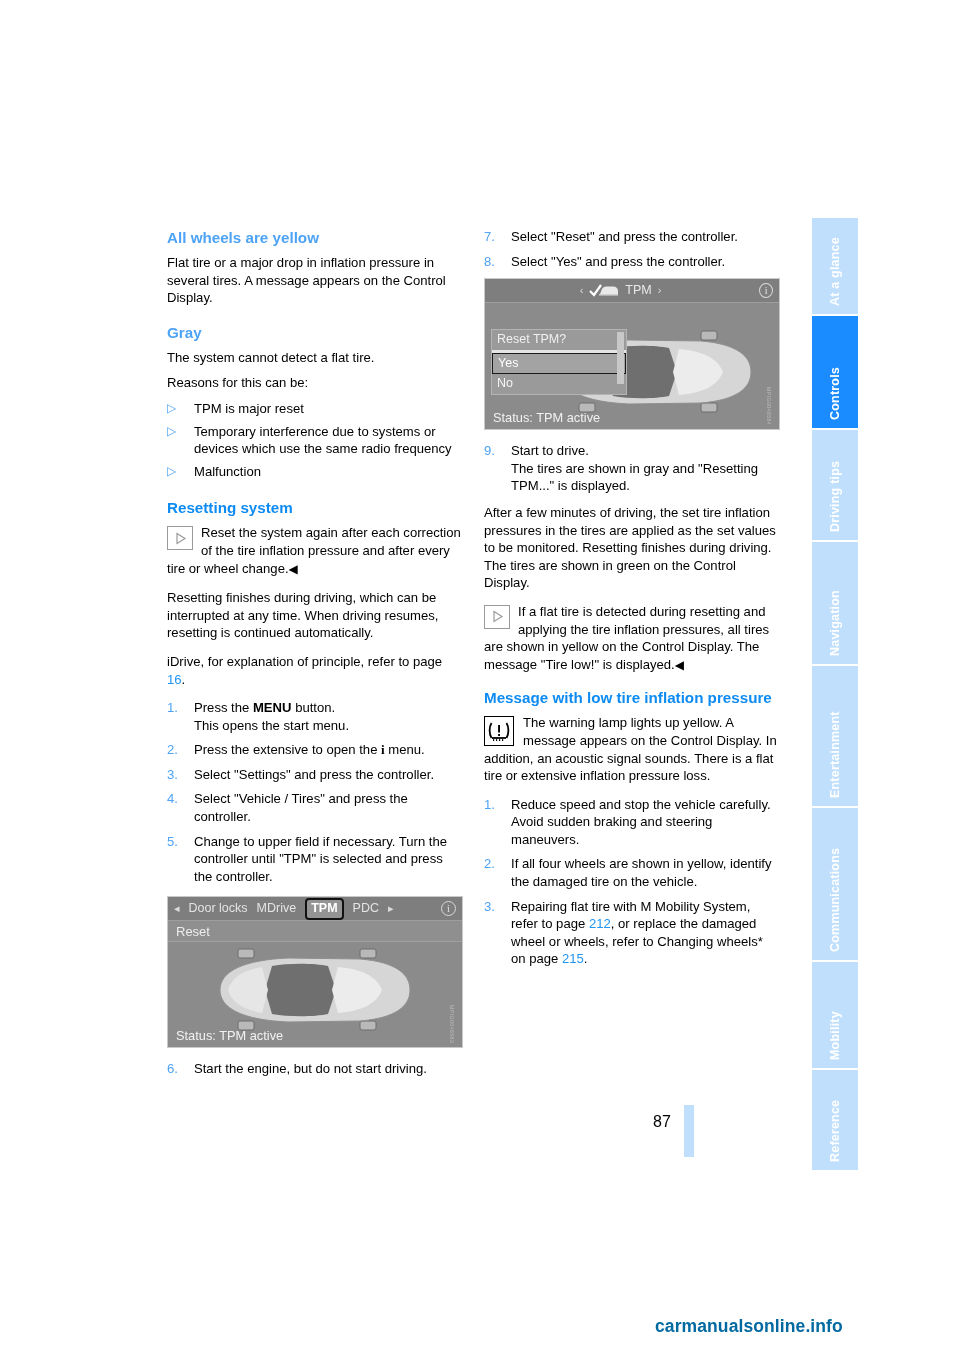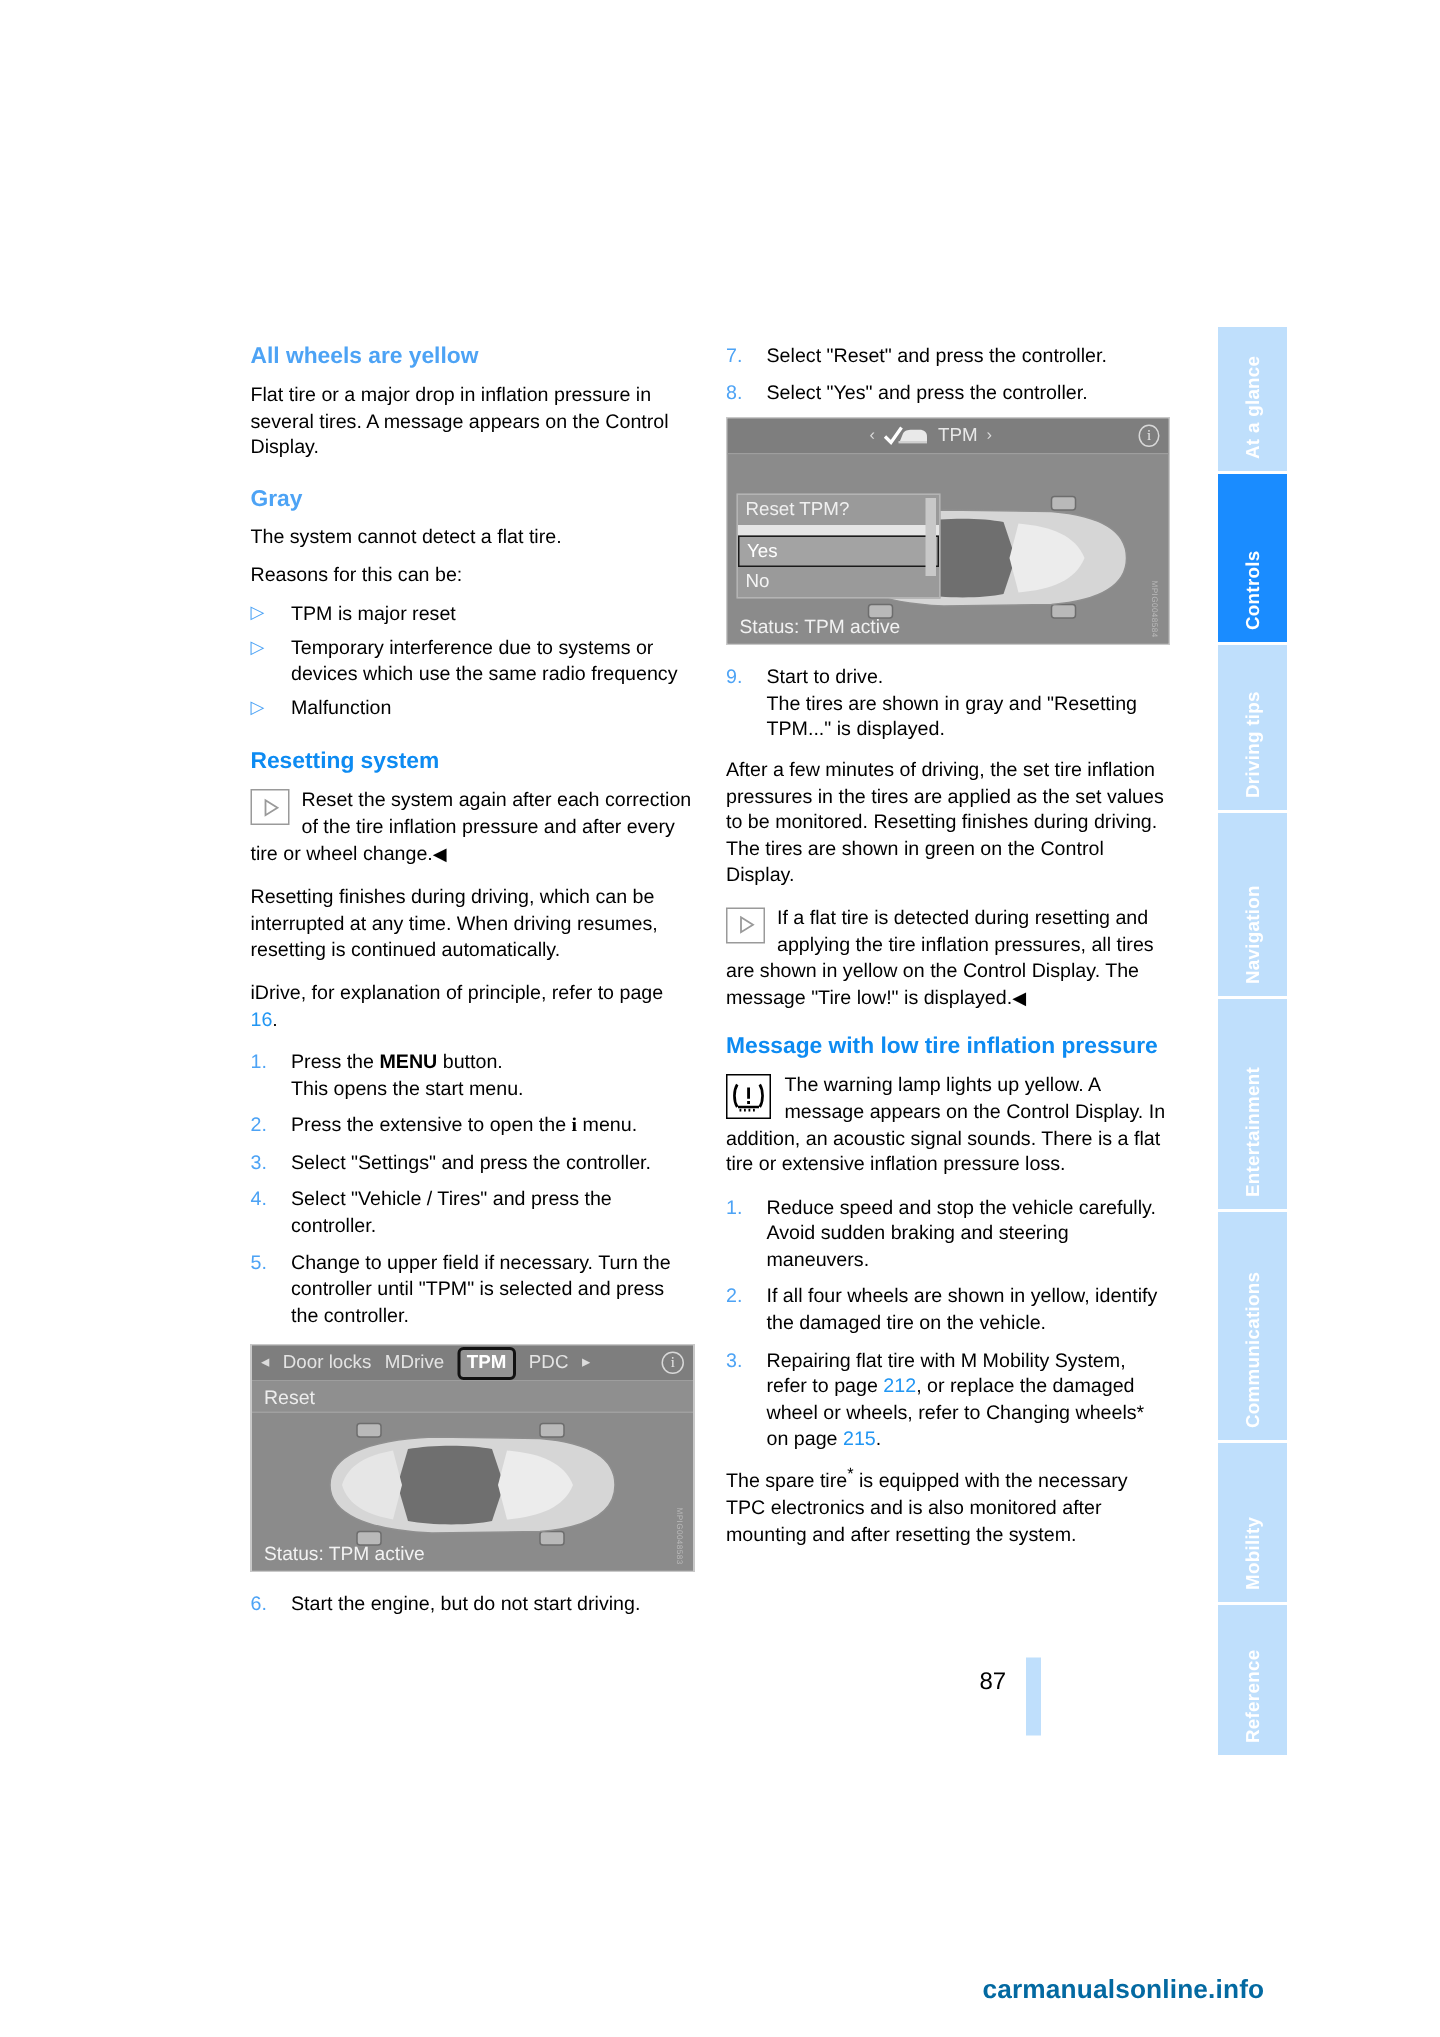--- a/index.html
+++ b/index.html
@@ -191,21 +191,21 @@
     position: absolute;
     left: 6px; top: 26px;
     width: 136px;
     background: #9a9a9a;
     border: 1px solid #b4b4b4;
     font-size: 12.5px;
   }
   .cd-popup .pu-title {
     color: #f0f0f0;
     padding: 1px 5px;
-    border-bottom: 7px solid #e5e5e5;
+    border-bottom: 3px solid #e5e5e5;
   }
   .cd-popup .pu-opt {
     color: #f4f4f4;
     padding: 1px 5px;
   }
   .cd-popup .pu-opt.sel {
     border: 1.5px solid #1a1a1a;
     background: #a3a3a3;
     color: #ffffff;
   }
@@ -482,21 +482,20 @@
       <li>
         <span class="num">2.</span>
         <span>If all four wheels are shown in yellow, identify the damaged tire on the vehicle.</span>
       </li>
       <li>
         <span class="num">3.</span>
         <span>Repairing flat tire with M Mobility System, refer to page </span><span class="pref">212</span><span>, or replace the damaged wheel or wheels, refer to Changing wheels* on page </span><span class="pref">215</span><span>.</span>
       </li>
     </ol>
 
-    <p class="body"><span>The spare tire</span><sup>*</sup><span> is equipped with the necessary TPC electronics and is also monitored after mounting and after resetting the system.</span></p>
   </div>
 
   <div class="folio">87</div>
   <div class="folio-bar"></div>
 
   <div class="watermark">carmanualsonline.info</div>
 
 </div>
 
 </body></html>

